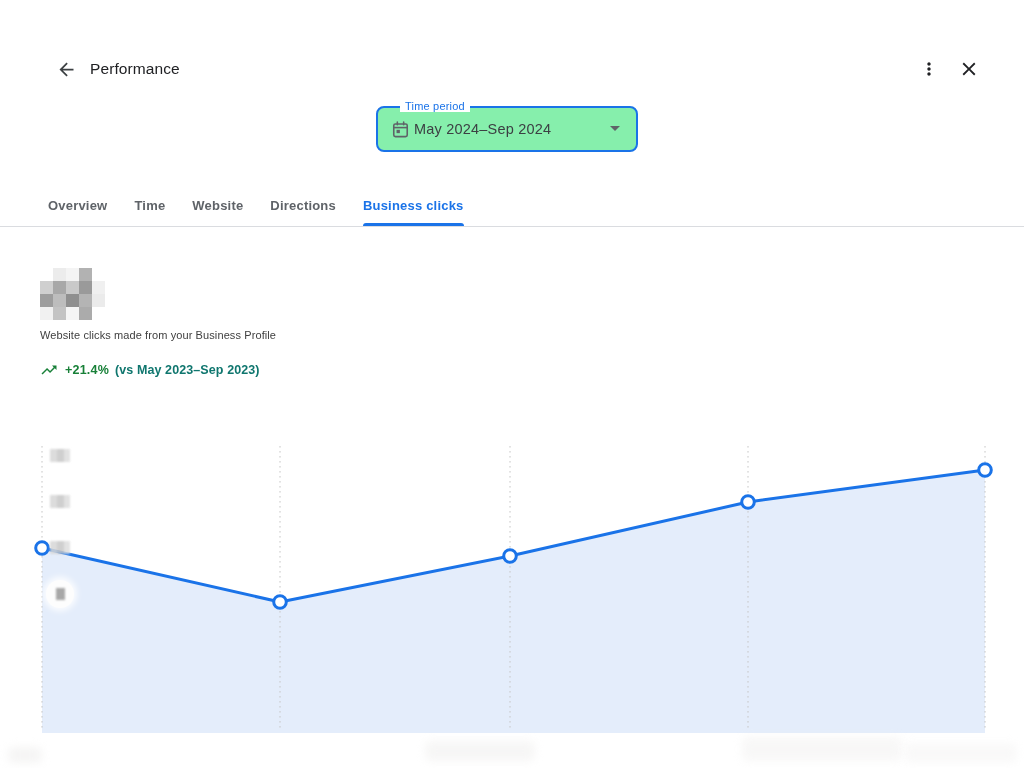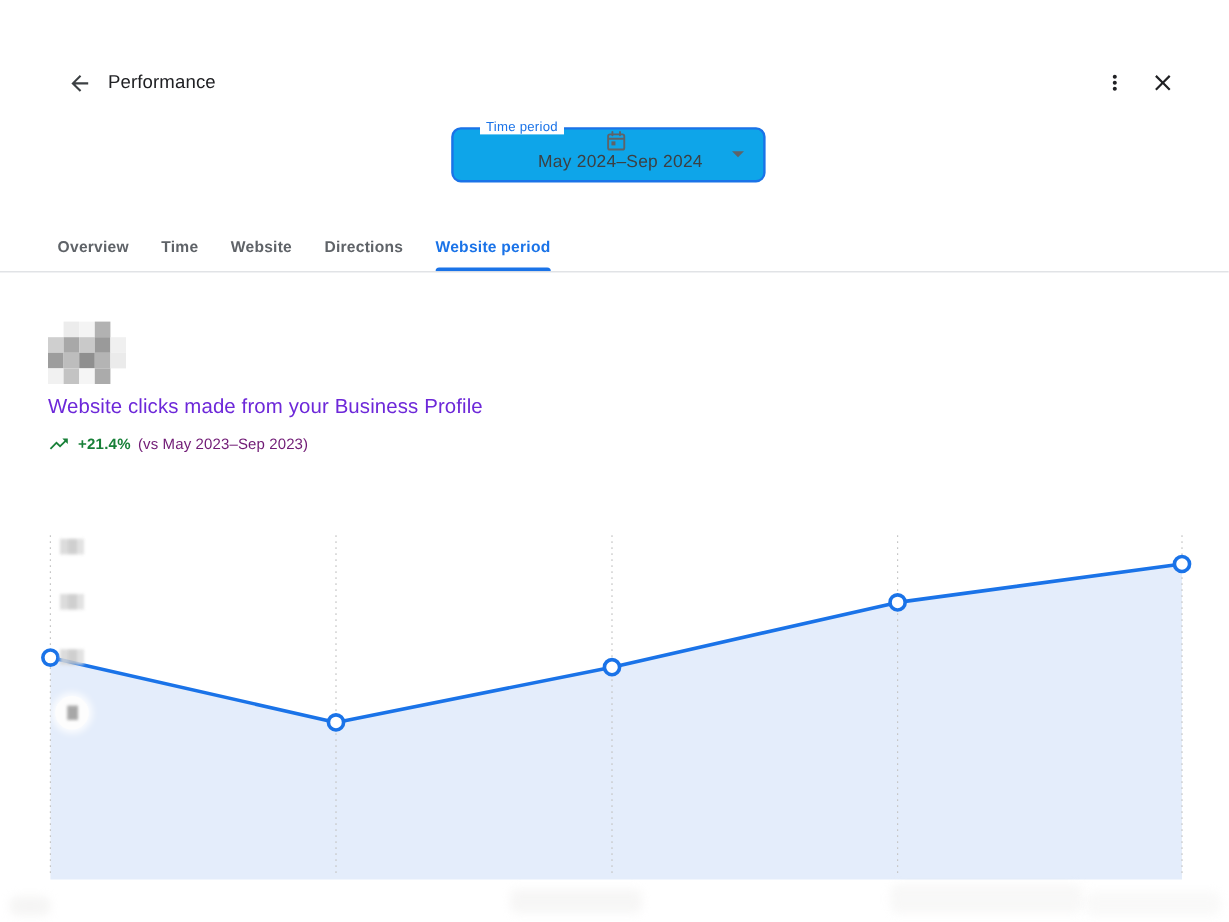--- a/index.html
+++ b/index.html
@@ -11,52 +11,52 @@
   }
   
   .back-btn{position:absolute;left:54px;top:57px;width:24px;height:24px;cursor:pointer;display:flex;align-items:center;justify-content:center;}
   .page-title{position:absolute;left:90px;top:60px;font-size:15.5px;color:#202124;letter-spacing:.1px;}
   .kebab-btn{position:absolute;left:918px;top:58px;width:22px;height:22px;cursor:pointer;display:flex;align-items:center;justify-content:center;}
   .close-btn{position:absolute;left:956px;top:56px;width:26px;height:26px;cursor:pointer;display:flex;align-items:center;justify-content:center;}
 
   
   .time-field{
     position:absolute;left:376px;top:106px;width:258px;height:42px;
-    border:2px solid #1a73e8;border-radius:8px;background:#0ea5e9;
-    display:flex;align-items:center;cursor:pointer;flex-direction:column;
+    border:2px solid #1a73e8;border-radius:8px;background:#86efac;
+    display:flex;align-items:center;cursor:pointer;
   }
   .time-field-label{
     position:absolute;left:22px;top:-8px;background:#fff;padding:0 5px;
     font-size:11px;color:#1a73e8;letter-spacing:.2px;
   }
   .cal-icon{margin-left:13px;width:19px;height:19px;flex:0 0 auto;}
-  .time-value{margin-left:20px;font-size:14.5px;color:#3c4043;letter-spacing:.2px;}
+  .time-value{margin-left:4px;font-size:14.5px;color:#3c4043;letter-spacing:.2px;}
   .caret-down{
     position:absolute;right:16px;top:18px;width:0;height:0;
     border-left:5px solid transparent;border-right:5px solid transparent;
     border-top:5.5px solid #5f6368;
   }
 
   
   .tab-bar{position:absolute;left:48px;top:198px;display:flex;}
   .tab{margin-right:27px;cursor:pointer;}
   .tab-label{display:block;font-size:13px;font-weight:700;letter-spacing:.2px;color:#5f6368;line-height:16px;}
   .tab.active .tab-label{color:#1a73e8;}
   .tab-underline{display:block;height:3px;margin-top:9px;border-radius:3px 3px 0 0;background:transparent;}
   .tab.active .tab-underline{background:#1a73e8;}
   .tabs-divider{position:absolute;left:0;top:226px;width:1024px;height:1px;background:#dadce0;}
 
   
   .metric-redacted{position:absolute;left:40px;top:268px;display:grid;grid-template-columns:repeat(5,13px);grid-auto-rows:13px;filter:blur(.4px);}
   .metric-redacted div{width:13px;height:13px;}
-  .metric-caption{position:absolute;left:40px;top:329px;font-size:17px;color:#6d28d9;letter-spacing:.1px;}
+  .metric-caption{position:absolute;left:40px;top:329px;font-size:11px;color:#404040;letter-spacing:.1px;}
   .trend-row{position:absolute;left:40px;top:361px;display:flex;align-items:center;}
   .trend-icon{width:18px;height:18px;margin-right:7px;flex:0 0 auto;}
   .trend-delta{font-size:12.5px;font-weight:700;color:#188038;letter-spacing:.2px;}
-  .trend-comparison{font-size:12.5px;color:#701a75;margin-left:6px;letter-spacing:.1px;}
+  .trend-comparison{font-size:12.5px;color:#0f766e;margin-left:6px;letter-spacing:.1px;font-weight:bold;}
 
   
   .chart-canvas{position:absolute;left:0;top:0;width:1024px;height:768px;z-index:1;}
   .blur-tick{
     position:absolute;z-index:2;width:20px;height:13px;
     background:linear-gradient(90deg,#d6d6d6 0 35%,#c7c7c7 35% 70%,#dddddd 70% 100%);
     filter:blur(1.3px);opacity:.85;
   }
   .blur-dot-bubble{
     position:absolute;z-index:2;width:28px;height:28px;border-radius:50%;
@@ -127,21 +127,21 @@
     </div>
     <div class="tab">
       <span class="tab-label">Website</span>
       <span class="tab-underline"></span>
     </div>
     <div class="tab">
       <span class="tab-label">Directions</span>
       <span class="tab-underline"></span>
     </div>
     <div class="tab active">
-      <span class="tab-label">Website period</span>
+      <span class="tab-label">Business clicks</span>
       <span class="tab-underline"></span>
     </div>
   </div>
 <div class="tabs-divider"></div>
 
 <div class="metric-redacted">
     <div></div>
     <div style="background: rgb(236, 236, 236);"></div>
     <div style="background: rgb(244, 244, 244);"></div>
     <div style="background: rgb(178, 178, 178);"></div>

